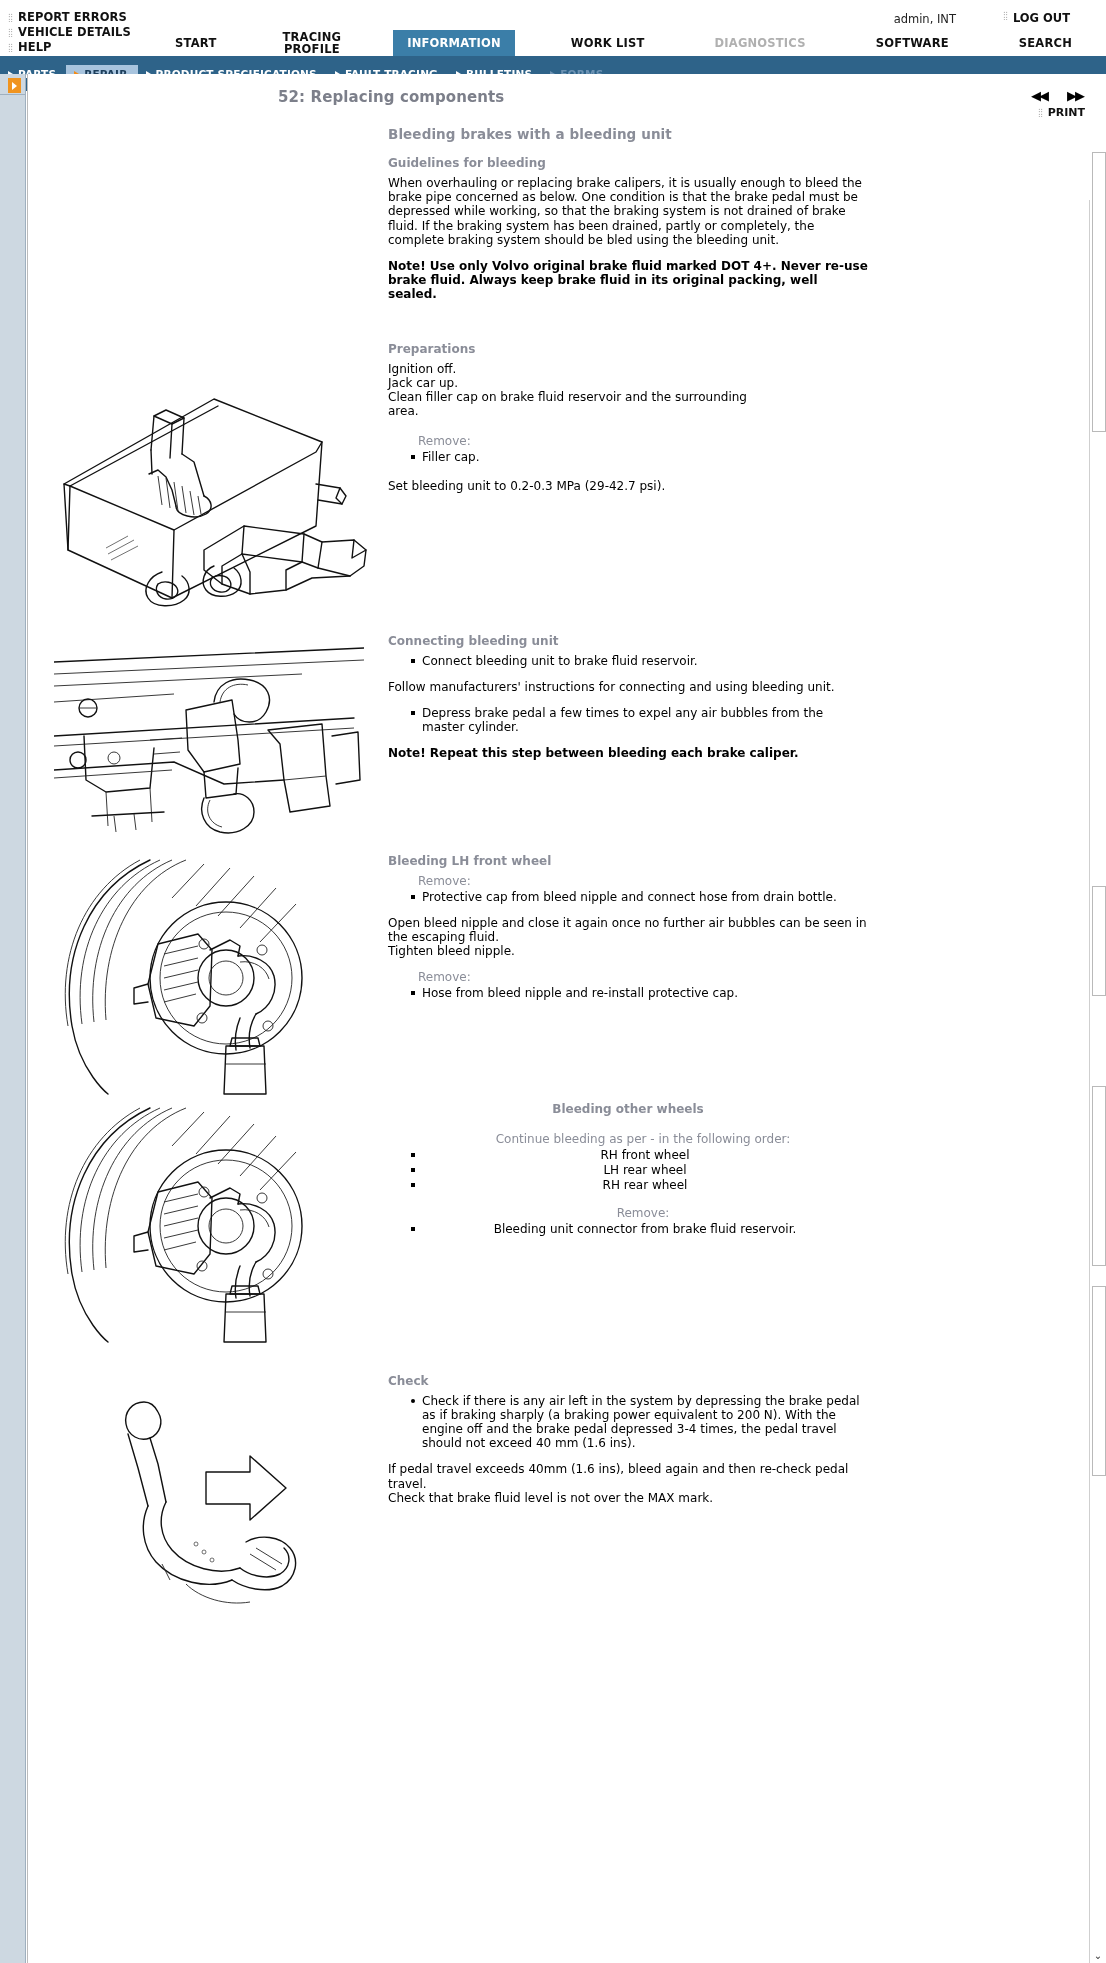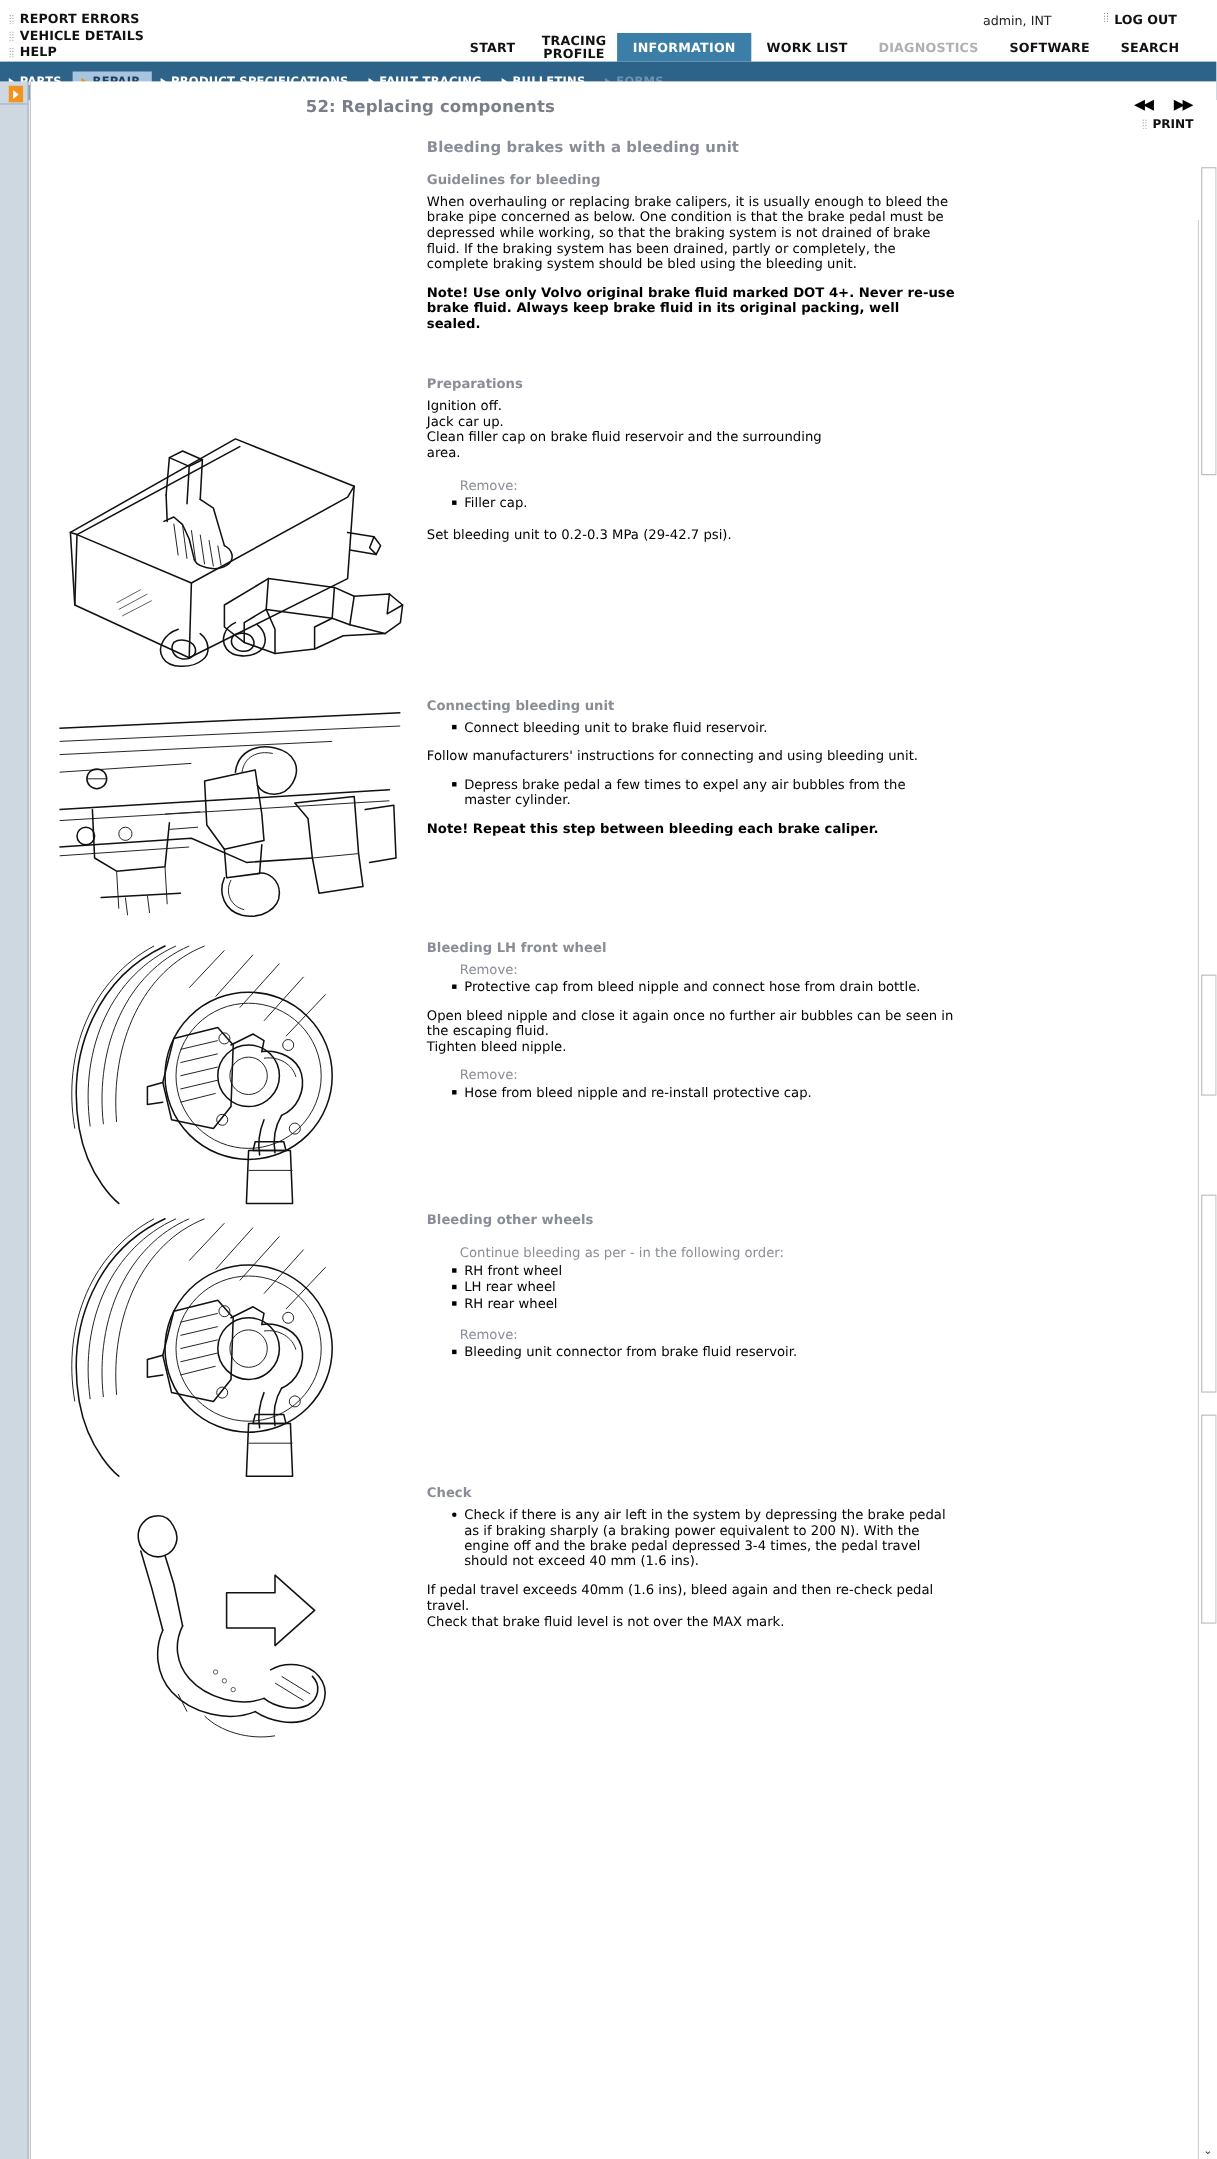--- a/index.html
+++ b/index.html
@@ -71,20 +71,21 @@
   
   .tabs {
     position: absolute;
     left: 0; right: 0;
     top: 30px;
     height: 26px;
     display: flex;
     justify-content: flex-end;
     padding-right: 20px;
     box-sizing: border-box;
+    gap: 42px;
   }
   .tab {
     display: flex;
     align-items: center;
     justify-content: center;
     text-align: center;
     padding: 0 14px;
     height: 26px;
     font-weight: bold;
     font-size: 11.5px;
@@ -642,21 +643,21 @@
           </ul>
           <p class="body" style="margin-bottom:0">Open bleed nipple and close it again once no further air bubbles can be seen in the escaping fluid.</p>
           <p class="body">Tighten bleed nipple.</p>
           <div class="lead">Remove:</div>
           <ul class="items">
             <li>Hose from bleed nipple and re-install protective cap.</li>
           </ul>
         </div>
       </div>
 
-      <div class="block" style="min-height:248px;">
+      <div class="block" style="min-height:248px;text-align:center;">
         <div class="fig" style="top:4px;left:14px;">
           <svg width="300" height="240" viewBox="0 0 300 240">
             <path class="ln" d="M96 2 C36 30 6 96 18 168 C26 214 54 236 54 236"></path>
             <path class="ln-t" d="M86 2 C30 32 2 98 14 168"></path>
             <path class="ln-t" d="M106 2 C48 28 18 94 28 166"></path>
             <path class="ln-t" d="M118 2 C62 26 32 92 40 164"></path>
             <path class="ln-t" d="M132 2 C76 24 46 90 52 162"></path>
             <path class="ln-t" d="M150 6 L118 40"></path>
             <path class="ln-t" d="M176 10 L142 48"></path>
             <path class="ln-t" d="M200 18 L164 58"></path>
@@ -696,21 +697,21 @@
             <li>LH rear wheel</li>
             <li>RH rear wheel</li>
           </ul>
           <div class="lead" style="margin-top:14px">Remove:</div>
           <ul class="items">
             <li>Bleeding unit connector from brake fluid reservoir.</li>
           </ul>
         </div>
       </div>
 
-      <div class="block" style="min-height:260px;">
+      <div class="block" style="min-height:260px;margin-top:24px;">
         <div class="fig" style="top:10px;left:60px;">
           <svg width="250" height="230" viewBox="0 0 250 230">
 
             <path class="ln" d="M44 18 C32 18 24 28 26 40 C28 52 40 58 50 54 C60 50 64 38 58 28 C55 22 50 18 44 18 Z"></path>
             <path class="ln" d="M50 54 L58 80 L66 118"></path>
             <path class="ln" d="M28 50 L38 84 L48 122"></path>
 
             <path class="ln" d="M48 122 C40 140 42 162 56 178 C74 198 108 206 132 196"></path>
             <path class="ln" d="M66 118 C58 134 60 152 72 166 C88 184 118 192 140 184"></path>
 

